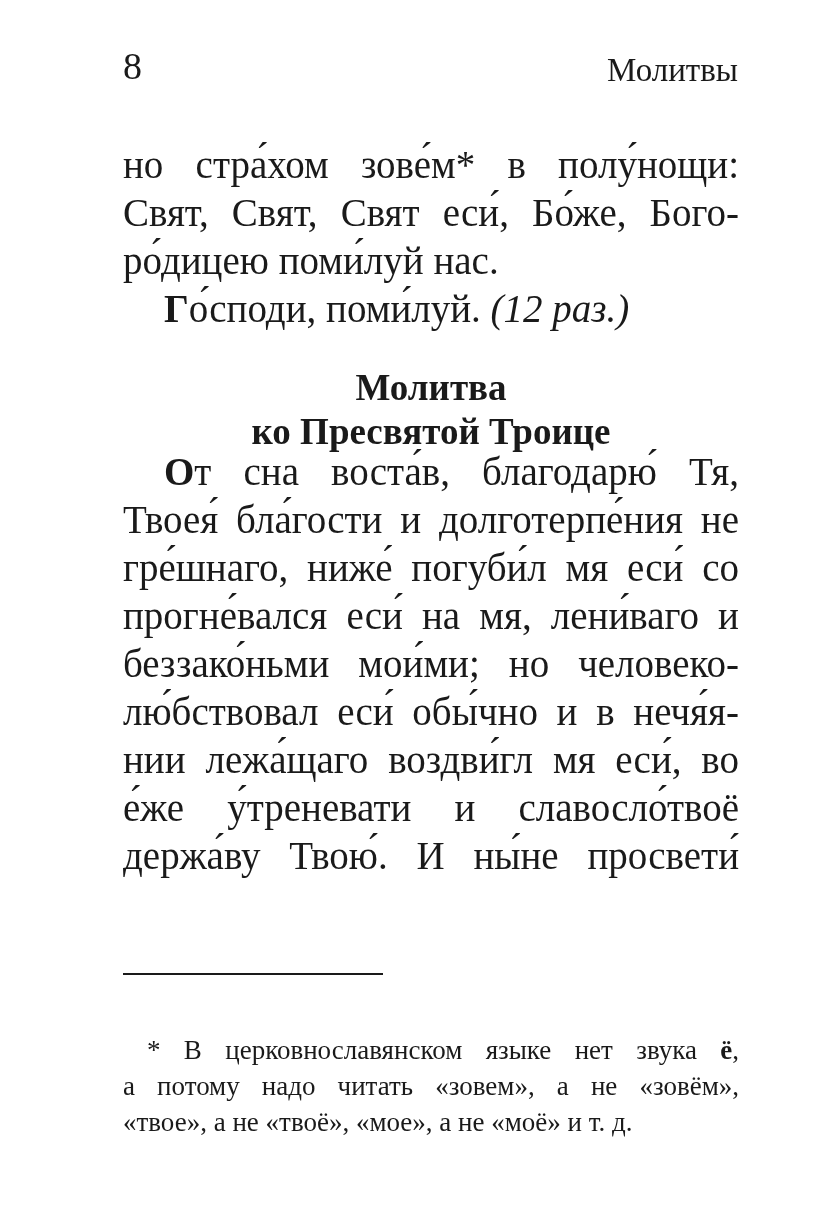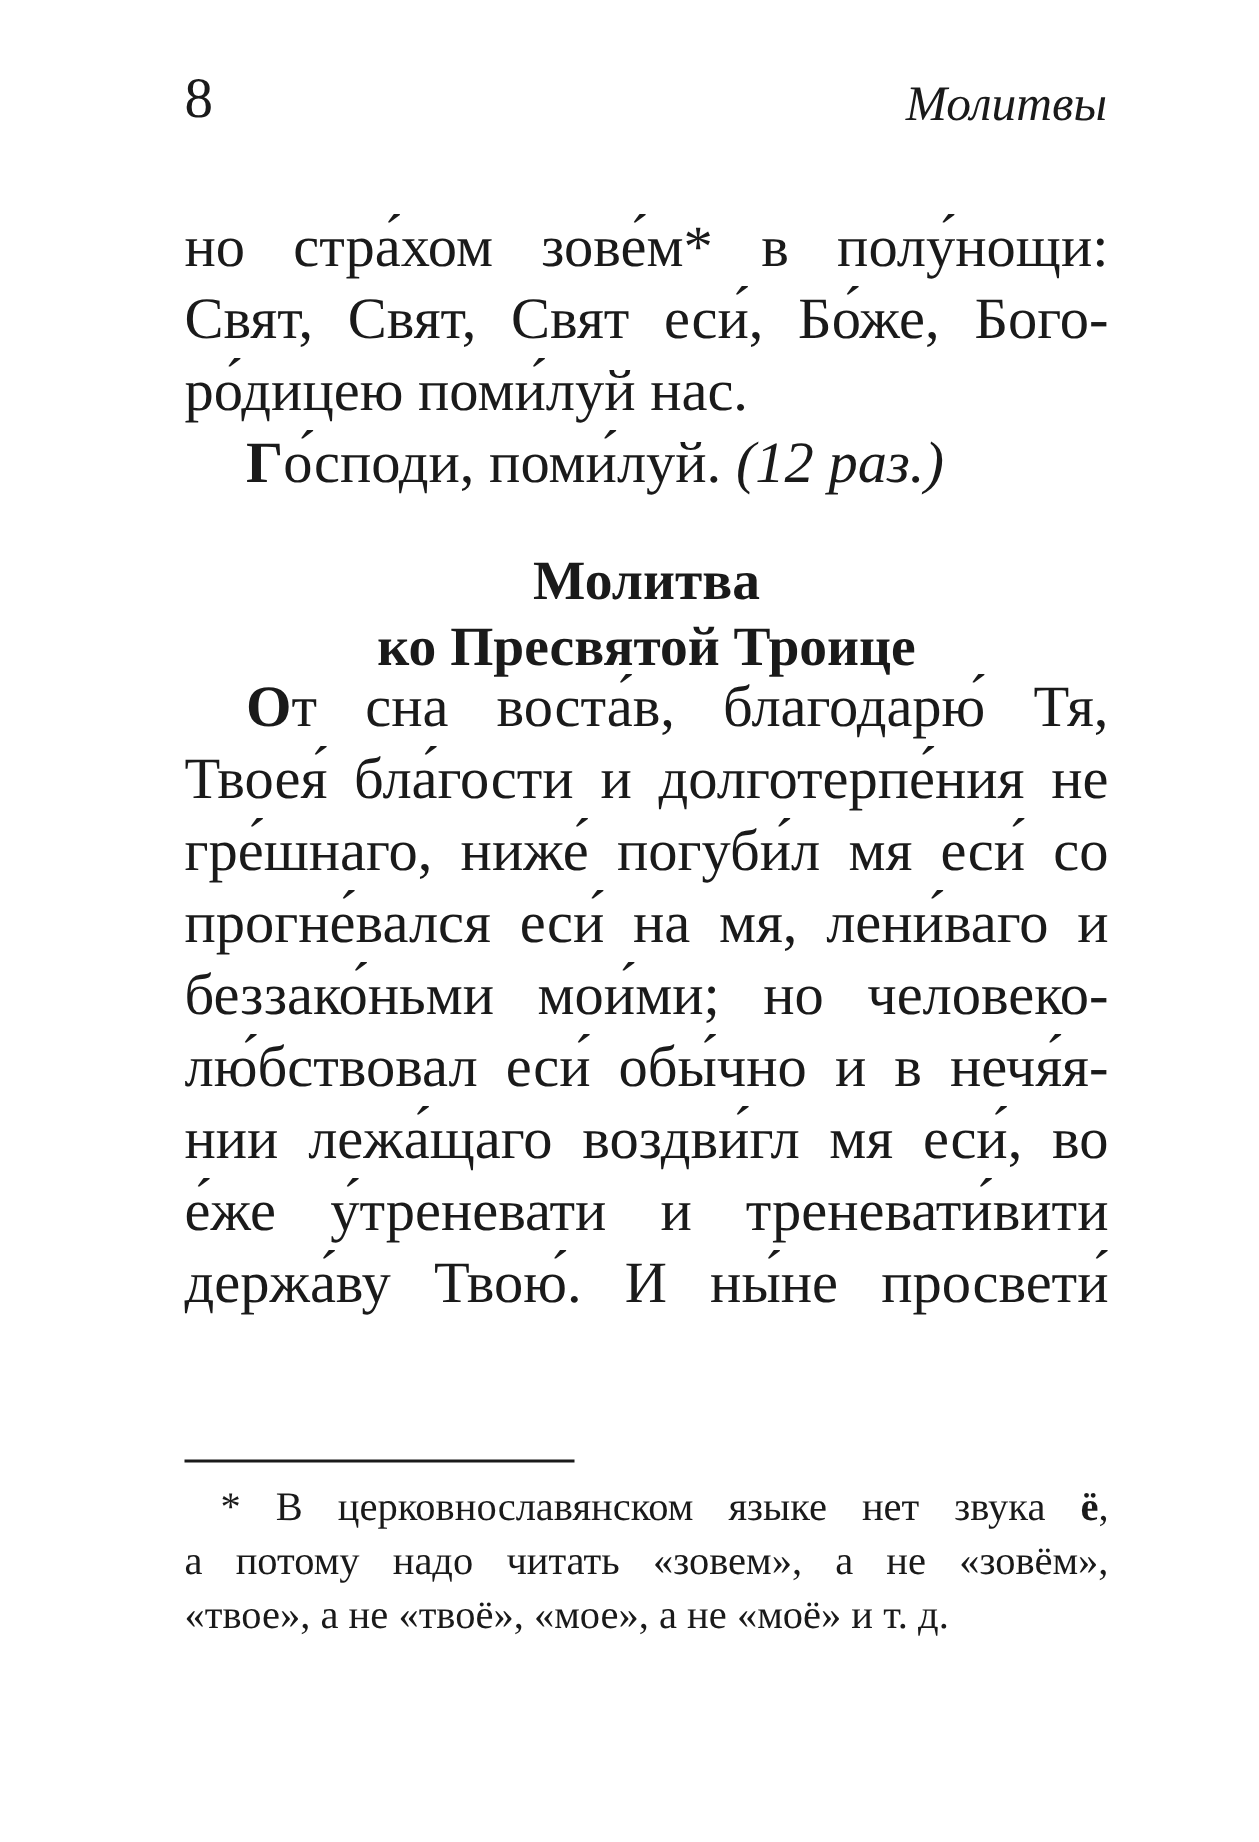--- a/index.html
+++ b/index.html
@@ -21,21 +21,20 @@
       top: 44px;
       font-size: 38px;
       line-height: 44px;
     }
     .running-head {
       position: absolute;
       right: 101px;
       top: 50px;
       font-size: 33px;
       line-height: 40px;
-      font-style: italic;
     }
     .body-text {
       position: absolute;
       left: 123px;
       width: 616px;
       font-size: 39px;
       line-height: 48px;
     }
     .line {
       display: block;
@@ -70,21 +69,21 @@
       left: 123px;
       top: 973px;
       width: 260px;
       height: 0;
       border-top: 2px solid #1a1a1a;
     }
     .footnote {
       position: absolute;
       left: 123px;
       width: 616px;
-      top: 986px;
+      top: 1032px;
       font-size: 27px;
       line-height: 36px;
     }
     .footnote .line {
       height: 36px;
     }
     .fn-indent {
       padding-left: 24px;
     }
     .bold {
@@ -110,21 +109,21 @@
 </div>
 
 <div class="body-text" style="top:448px;">
   <span class="line indent"><span class="dropcap">О</span><span>т сна воста́в, благодарю́ Тя,</span></span>
   <span class="line">Твоея́ бла́гости и долготерпе́ния не</span>
   <span class="line">гре́шнаго, ниже́ погуби́л мя еси́ со</span>
   <span class="line">прогне́вался еси́ на мя, лени́ваго и</span>
   <span class="line">беззако́ньми мои́ми; но человеко-</span>
   <span class="line">лю́бствовал еси́ обы́чно и в нечя́я-</span>
   <span class="line">нии лежа́щаго воздви́гл мя еси́, во</span>
-  <span class="line">е́же у́треневати и треневати́вити</span>
+  <span class="line">е́же у́треневати и славосло́твоё</span>
   <span class="line">держа́ву Твою́. И ны́не просвети́</span>
 </div>
 
 <div class="footnote-rule"></div>
 
 <div class="footnote">
   <span class="line fn-indent"><span>* В церковнославянском языке нет звука </span><span class="bold">ё</span><span>,</span></span>
   <span class="line">а потому надо читать «зовем», а не «зовём»,</span>
   <span class="line last">«твое», а не «твоё», «мое», а не «моё» и т. д.</span>
 </div>

